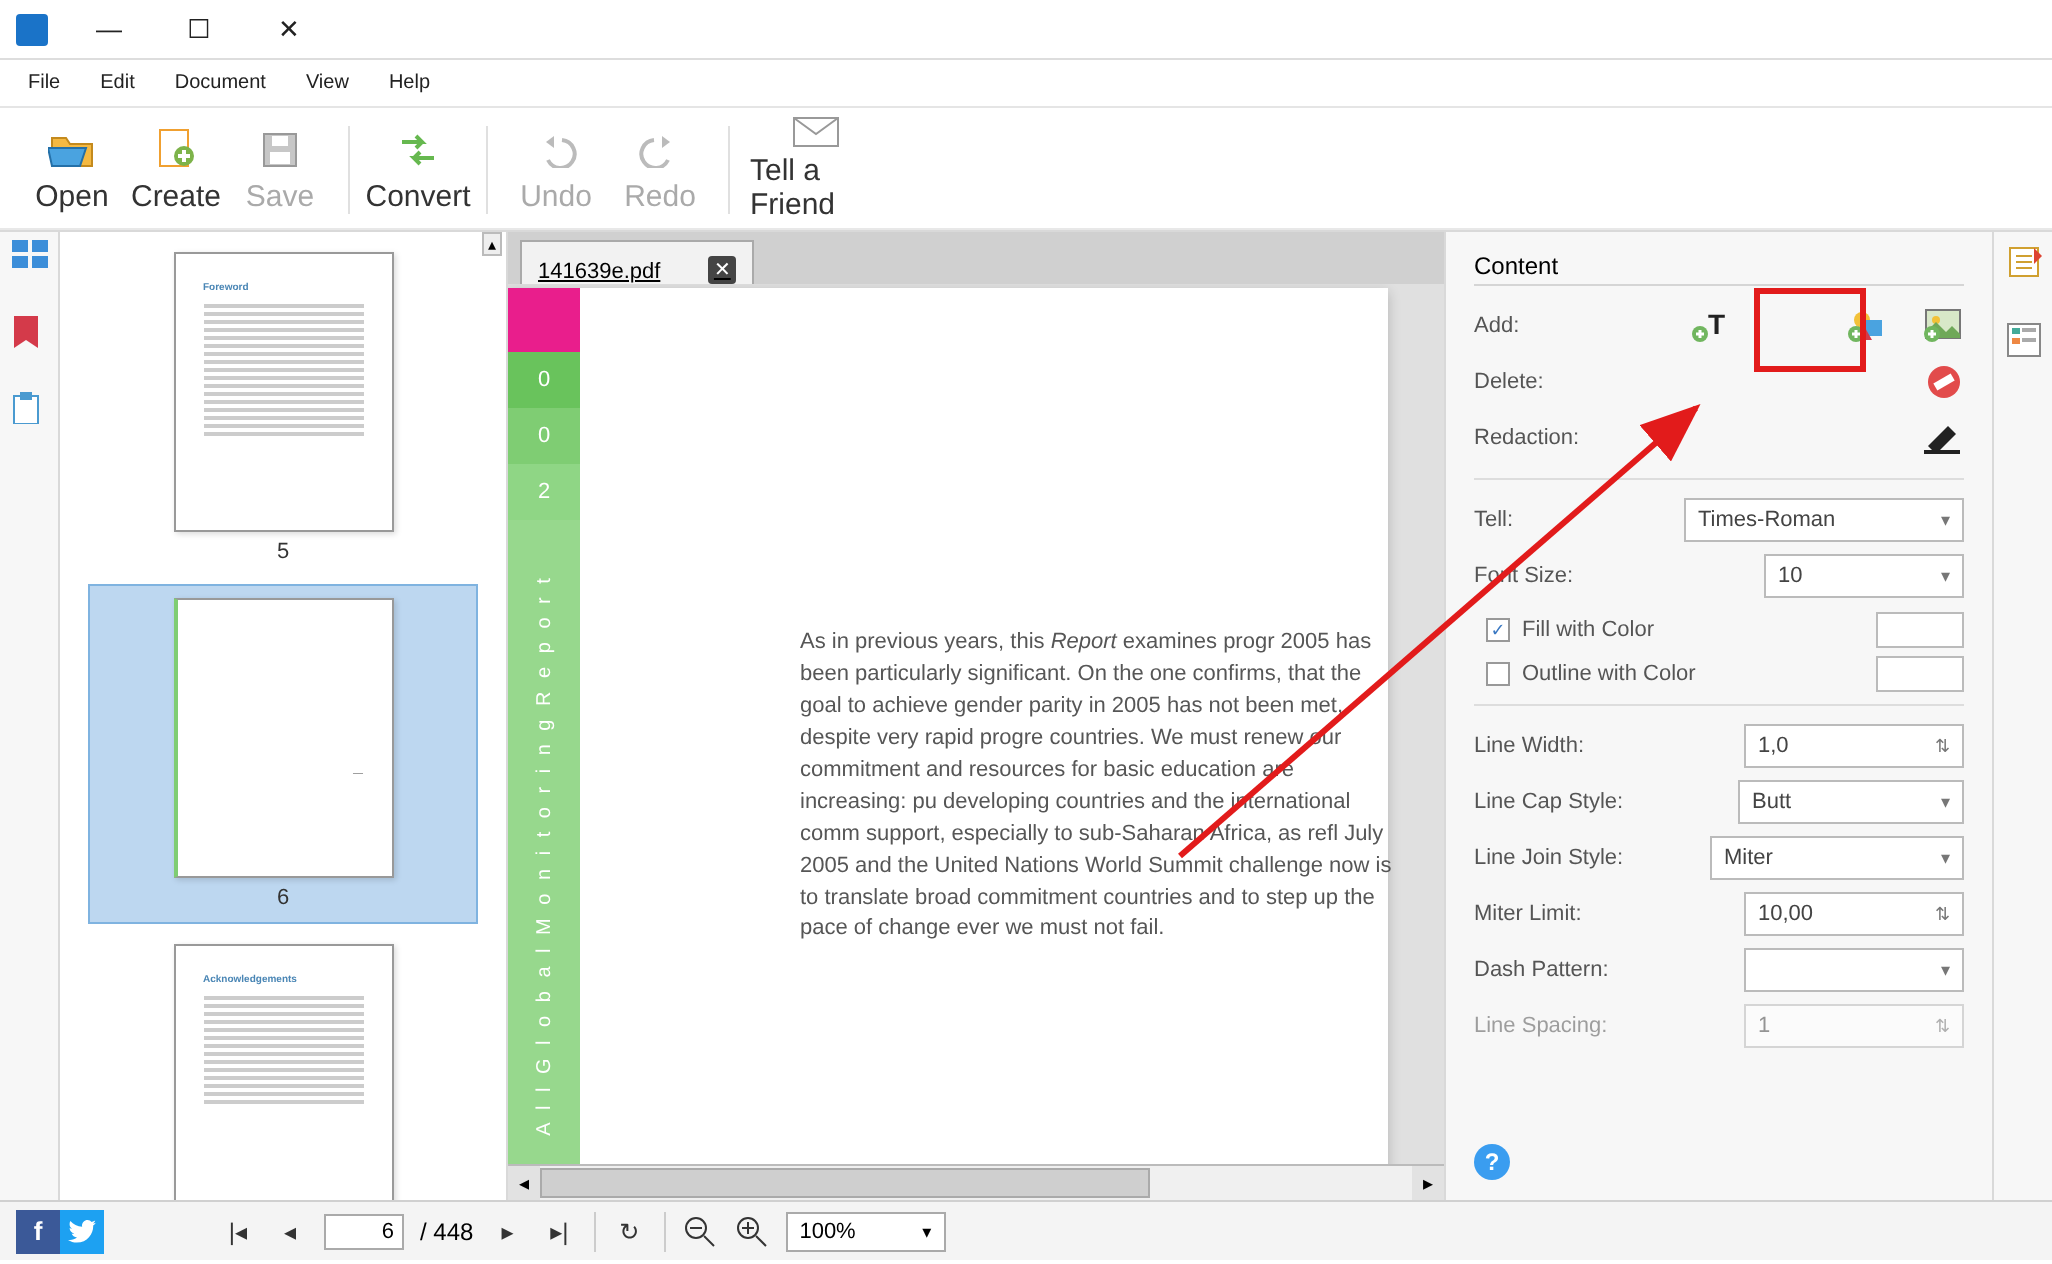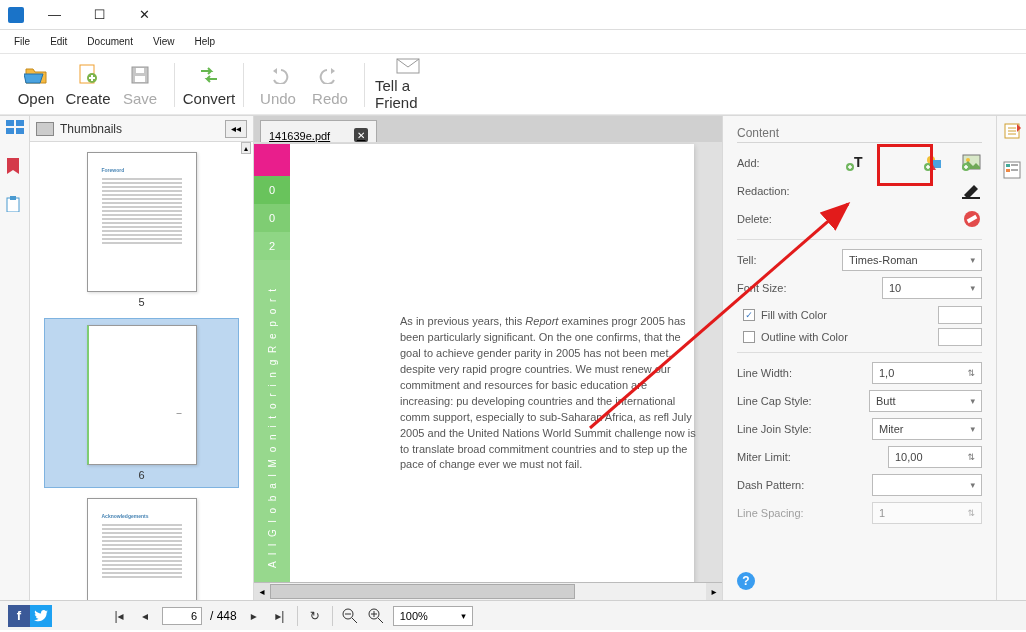--- a/index.html
+++ b/index.html
@@ -61,21 +61,21 @@
 .page .spine .gtxt span { transform: rotate(-90deg); white-space: nowrap; font-size: 10px; color: #fff; letter-spacing: 2px; }
 .page .body-text { position: absolute; left: 146px; top: 170px; width: 300px; font-size: 11px; color: #565656; line-height: 1.45; font-family: Georgia, serif; }
 .page .body-text em { font-style: italic; }
 .hscroll { position: absolute; bottom: 0; left: 0; right: 0; height: 18px; background: #f0f0f0; border-top: 1px solid #bbb; display: flex; }
 .hscroll .arr { width: 16px; display: flex; align-items: center; justify-content: center; font-size: 10px; background: #e2e2e2; }
 .hscroll .track { flex: 1; position: relative; }
 .hscroll .thumb-s { position: absolute; left: 0; top: 1px; bottom: 1px; width: 70%; background: #cfcfcf; border: 1px solid #aaa; }
 
 
 .right-panel { width: 274px; background: #f7f7f7; border-left: 1px solid #d9d9d9; padding: 10px 14px 10px 14px; overflow-y: hidden; position: relative; }
-.right-panel .section-title { font-size: 12px; color: #737373; margin-bottom: 6px; border-bottom: 1px solid #d5d5d5; padding-bottom: 2px; }
+.right-panel .section-title { font-size: 12px; color: #000000; margin-bottom: 6px; border-bottom: 1px solid #d5d5d5; padding-bottom: 2px; }
 .prop-row { display: flex; align-items: center; justify-content: space-between; min-height: 28px; font-size: 11px; color: #555; }
 .prop-row .lbl { flex: 0 0 82px; }
 .prop-row .icons { display: flex; gap: 18px; align-items: center; }
 .iconbox { width: 20px; height: 20px; display: flex; align-items: center; justify-content: center; }
 .combobox { width: 140px; height: 22px; border: 1px solid #bbb; background: #fff; display: flex; align-items: center; justify-content: space-between; padding: 0 6px; font-size: 11px; color: #444; }
 .combobox .arrow { font-size: 9px; color: #777; }
 .swatch { width: 44px; height: 18px; border: 1px solid #bbb; background: #fff; }
 .chk-row { display: flex; align-items: center; gap: 6px; padding-left: 6px; font-size: 11px; color: #555; margin: 4px 0; }
 .chk { width: 12px; height: 12px; border: 1px solid #999; background: #fff; display: flex; align-items: center; justify-content: center; font-size: 9px; color: #3a78c2; }
 .help-badge { position: absolute; bottom: 10px; left: 14px; width: 18px; height: 18px; border-radius: 50%; background: #3a9df0; color: #fff; display: flex; align-items: center; justify-content: center; font-size: 12px; font-weight: bold; }
@@ -200,25 +200,20 @@
     <div class="rail-btn"><svg width="14" height="16">
           <path d="M1 0h12v16l-6-4-6 4z" fill="#d43a4a"></path>
         </svg></div>
     <div class="rail-btn"><svg width="14" height="16">
           <rect x="1" y="2" width="12" height="14" fill="#fff" stroke="#4a9ad0"></rect>
           <rect x="4" y="0" width="6" height="4" fill="#4a9ad0"></rect>
         </svg></div>
   </div>
 
   <div class="thumbs-panel">
-    <div class="thumbs-header">
-      <div class="panel-icon"></div>
-      <div class="panel-title">Thumbnails</div>
-      <div class="collapse-btn">◂◂</div>
-    </div>
     <div class="thumbs-body">
       <div class="thumb-scroll">
         <div class="up">▴</div>
       </div>
       <div class="thumb">
         <div class="thumb-page">
             <div class="pt">Foreword</div>
             <div class="pl"></div>
             <div class="pl"></div>
             <div class="pl"></div>
@@ -330,43 +325,43 @@
               <path d="M1 12l5-5 5 5 3-3 4 4v2H1z" fill="#6fa858"></path>
               <circle cx="4" cy="13" r="4" fill="#71b65f"></circle>
               <path d="M4 11v4M2 13h4" stroke="#fff" stroke-width="1.5"></path>
             </svg>
           </span>
       </span>
     </div>
     <div class="highlight-box" style="left:154px; top:28px; width:56px; height:42px"></div>
 
     <div class="prop-row">
+      <span class="lbl">Delete:</span>
+      <span class="icons">
+          <span class="iconbox">
+            <svg width="18" height="18">
+              <circle cx="9" cy="9" r="8" fill="#e24b4b"></circle>
+              <rect x="4" y="7" width="10" height="4" fill="#fff" transform="rotate(-30 9 9)"></rect>
+            </svg>
+          </span>
+        </span>
+    </div>
+
+    <div class="prop-row">
       <span class="lbl">Redaction:</span>
       <span class="icons">
           <span class="iconbox">
             <svg width="20" height="16">
               <path d="M2 12L12 2l4 4-10 10z" fill="#222"></path>
               <rect x="0" y="14" width="18" height="2" fill="#222"></rect>
             </svg>
           </span>
         </span>
     </div>
 
-    <div class="prop-row">
-      <span class="lbl">Delete:</span>
-      <span class="icons">
-          <span class="iconbox">
-            <svg width="18" height="18">
-              <circle cx="9" cy="9" r="8" fill="#e24b4b"></circle>
-              <rect x="4" y="7" width="10" height="4" fill="#fff" transform="rotate(-30 9 9)"></rect>
-            </svg>
-          </span>
-        </span>
-    </div>
-
     <div style="height:1px; background:#ddd; margin:6px 0"></div>
 
     <div class="prop-row">
       <span class="lbl">Tell:</span>
       <div class="combobox">
           <span>Times-Roman</span>
           <span class="arrow">▾</span>
         </div>
     </div>
     <div class="prop-row">
@@ -400,28 +395,28 @@
     </div>
     <div class="prop-row">
       <span class="lbl">Line Cap Style:</span>
       <div class="combobox" style="width:113px">
           <span>Butt</span>
           <span class="arrow">▾</span>
         </div>
     </div>
     <div class="prop-row">
       <span class="lbl">Line Join Style:</span>
-      <div class="combobox" style="width:110px">
+      <div class="combobox" style="width:127px">
           <span>Miter</span>
           <span class="arrow">▾</span>
         </div>
     </div>
     <div class="prop-row">
       <span class="lbl">Miter Limit:</span>
-      <div class="combobox" style="width:94px">
+      <div class="combobox" style="width:110px">
           <span>10,00</span>
           <span class="arrow">⇅</span>
         </div>
     </div>
     <div class="prop-row">
       <span class="lbl">Dash Pattern:</span>
       <div class="combobox" style="width:110px">
           <span></span>
           <span class="arrow">▾</span>
         </div>

